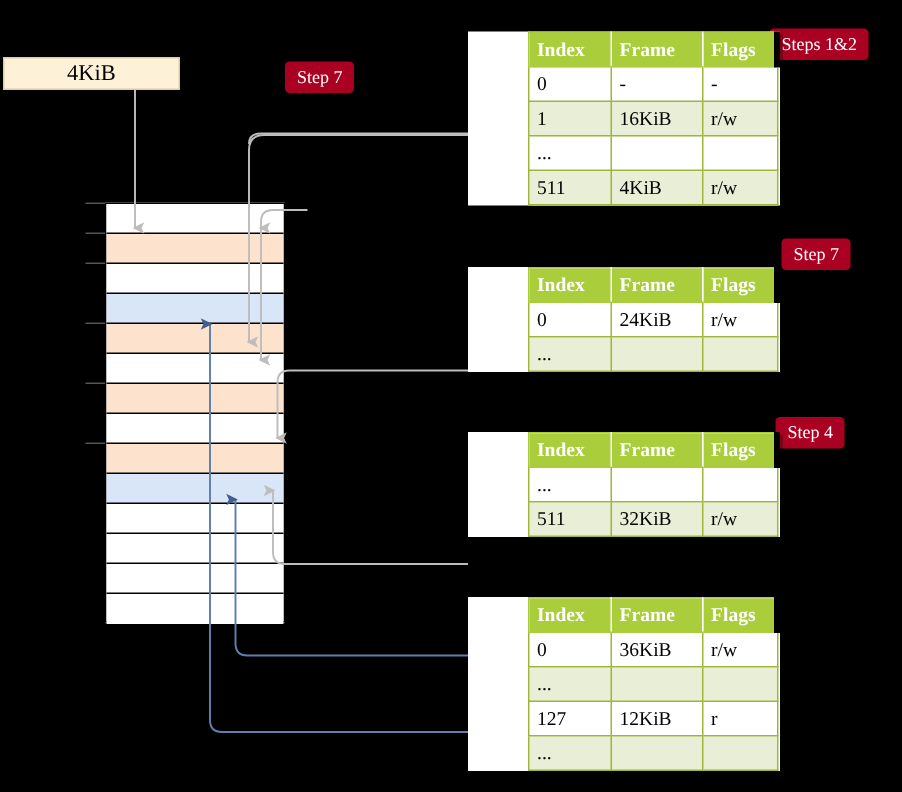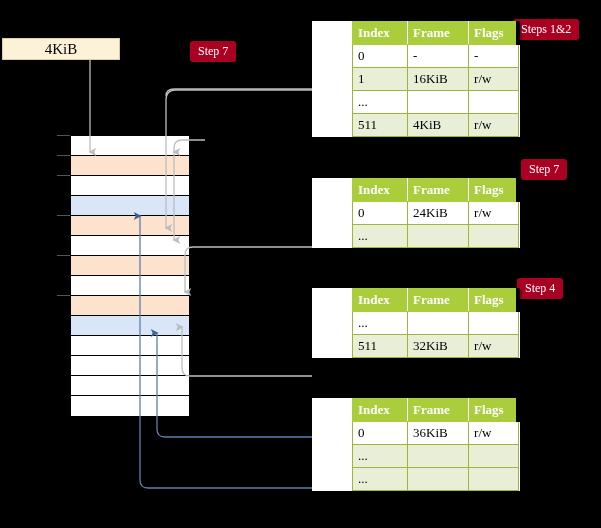--- a/index.html
+++ b/index.html
@@ -244,20 +244,25 @@
           <tr class="plain">
             <td class="col-idx">0</td>
             <td class="col-frm">36KiB</td>
             <td class="col-flg">r/w</td>
           </tr>
           <tr class="alt">
             <td class="col-idx">...</td>
             <td class="col-frm"></td>
             <td class="col-flg"></td>
           </tr>
+          <tr class="plain">
+            <td class="col-idx">127</td>
+            <td class="col-frm">12KiB</td>
+            <td class="col-flg">r</td>
+          </tr>
           <tr class="alt">
             <td class="col-idx">...</td>
             <td class="col-frm"></td>
             <td class="col-flg"></td>
           </tr>
         </tbody>
       </table>
     </div>
 
   <svg class="links" viewBox="0 0 601 528">

